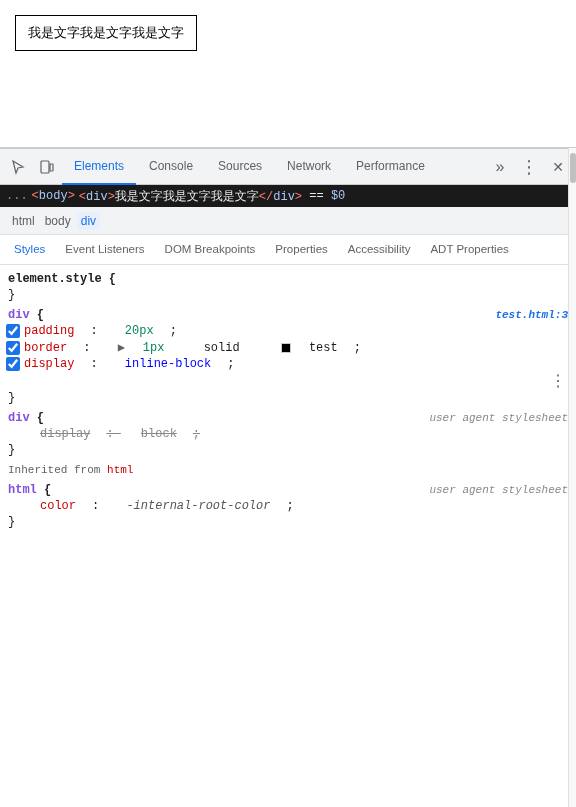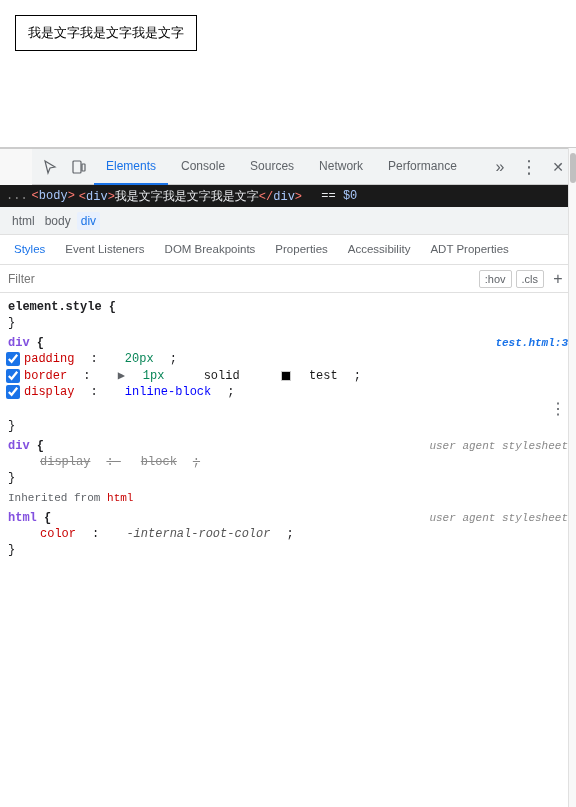--- a/index.html
+++ b/index.html
@@ -43,21 +43,20 @@
 
     
     .devtools-toolbar {
       display: flex;
       align-items: center;
       background: #f1f3f4;
       border-bottom: 1px solid #ccc;
       height: 36px;
       padding: 0 4px;
       gap: 1px;
-      margin-left: 32px;
     }
 
     .toolbar-icon {
       width: 28px;
       height: 28px;
       display: flex;
       align-items: center;
       justify-content: center;
       cursor: pointer;
       border-radius: 3px;
@@ -401,21 +400,21 @@
 
     <div class="toolbar-icon" style="font-size:18px; color:#5f6368;">⋮</div>
     <div class="toolbar-icon" style="font-size:14px; color:#5f6368;">✕</div>
   </div>
 
   <div class="dom-breadcrumb-bar">
     <span class="dom-ellipsis">...</span>
     <span style="margin-right:4px;">
       <span class="dom-tag">&lt;</span><span class="dom-highlight">body</span><span class="dom-tag">&gt;</span>
     </span>
-    <span style="margin-right:12px;">
+    <span style="margin-right:0;">
       <span class="dom-tag">&lt;</span><span class="dom-highlight">div</span><span class="dom-tag">&gt;</span><span class="dom-text">我是文字我是文字我是文字</span><span class="dom-tag">&lt;/</span><span class="dom-highlight">div</span><span class="dom-tag">&gt;</span>
     </span>
     <span class="dom-eq">&nbsp;==&nbsp;</span>
     <span class="dom-dollar">$0</span>
   </div>
 
   <div class="element-breadcrumb">
     <span class="breadcrumb-item">
       <span>html</span>
     </span>
@@ -443,34 +442,20 @@
       <span>Properties</span>
     </div>
     <div class="styles-tab">
       <span>Accessibility</span>
     </div>
     <div class="styles-tab">
       <span>ADT Properties</span>
     </div>
   </div>
 
-  <div class="filter-bar">
-    <input class="filter-input" type="text" placeholder="Filter" style="">
-    <div class="filter-options">
-      <button class="filter-btn">
-        <span>:hov</span>
-      </button>
-      <button class="filter-btn">
-        <span>.cls</span>
-      </button>
-      <div class="filter-add">
-        <span>+</span>
-      </div>
-    </div>
-  </div>
 
   <div class="styles-content">
 
     <div class="style-rule">
       <div class="style-rule-header">
         <span class="rule-selector">element.style <span class="rule-brace">{</span></span>
       </div>
       <div class="rule-close-brace">}</div>
     </div>
 

